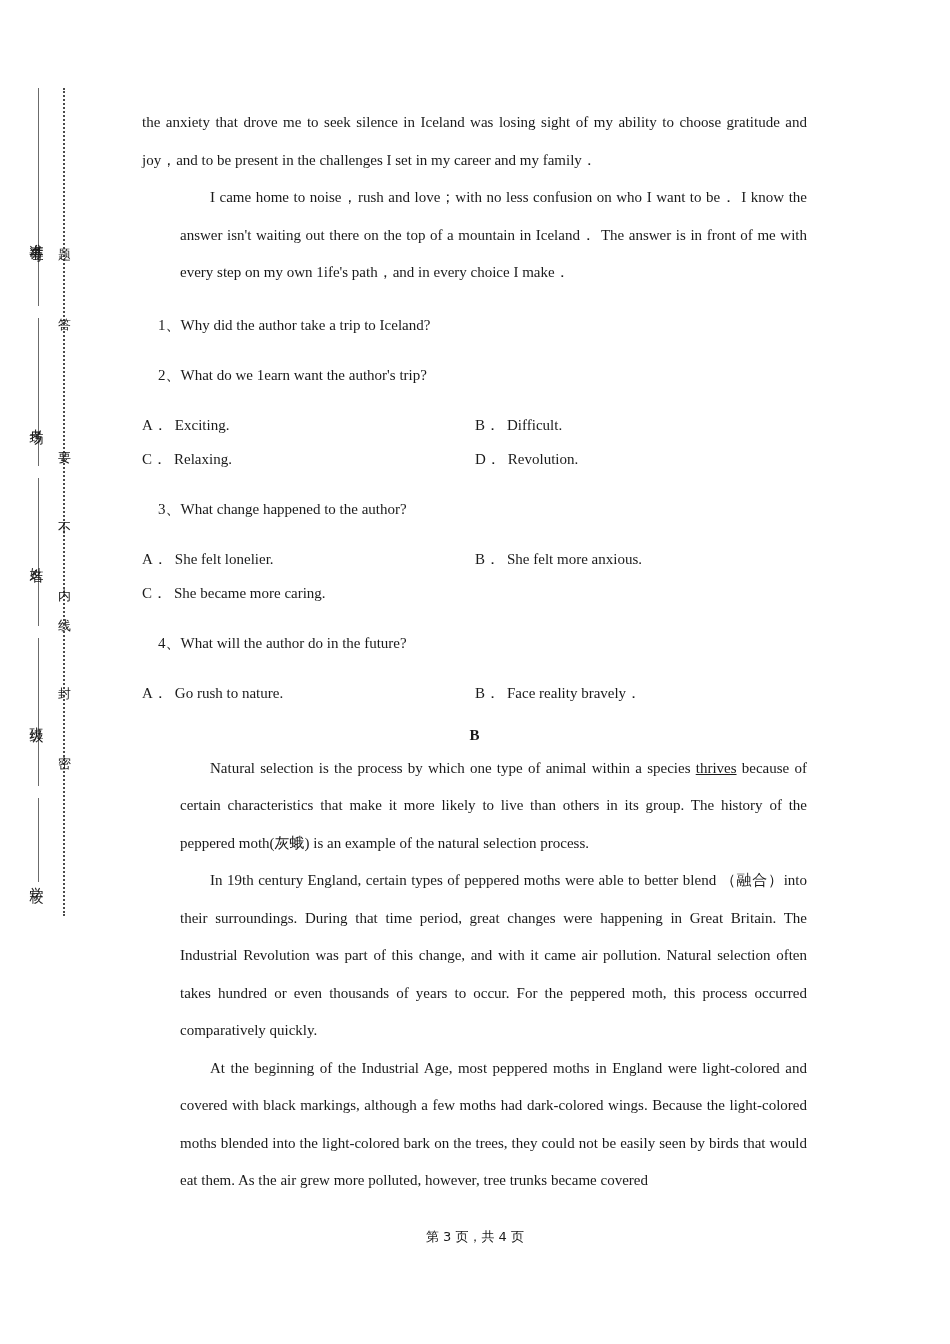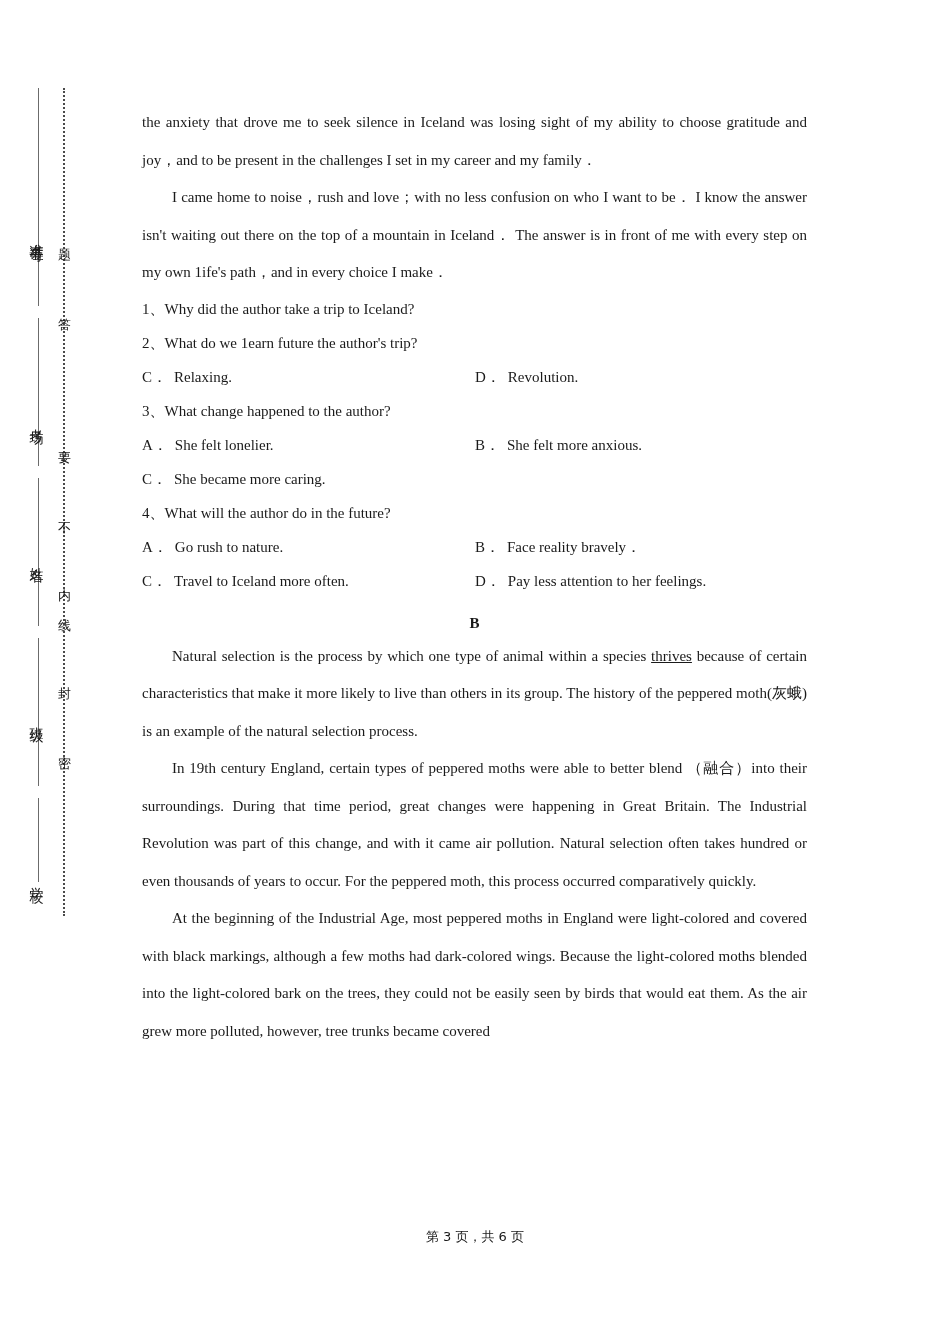--- a/index.html
+++ b/index.html
@@ -67,25 +67,26 @@
   }
   .para {
     font-size: 15px;
     line-height: 37.5px;
     text-align: justify;
     text-justify: inter-word;
     margin: 0;
   }
   .para.indent {
     text-indent: 2em;
+    margin-left: 38px;
   }
   .q-line {
     font-size: 15px;
     line-height: 34px;
-    margin: 0;
+    margin: 16px;
     white-space: nowrap;
   }
   .opt-row {
     display: flex;
     font-size: 15px;
     line-height: 34px;
   }
   .opt-cell {
     white-space: nowrap;
   }
@@ -150,22 +151,26 @@
 
     <p class="para">the anxiety that drove me to seek silence in Iceland was losing sight of my ability to choose gratitude and joy，and to be present in the challenges I set in my career and my family．</p>
 
     <p class="para indent">I came home to noise，rush and love；with no less confusion on who I want to be． I know the answer isn't waiting out there on the top of a mountain in Iceland． The answer is in front of me with every step on my own 1ife's path，and in every choice I make．</p>
 
     <p class="q-line">
       <span>1、</span><span>Why did the author take a trip to Iceland?</span>
     </p>
 
     <p class="q-line">
-      <span>2、</span><span>What do we 1earn future the author's trip?</span>
-    </p>
+      <span>2、</span><span>What do we 1earn want the author's trip?</span>
+    </p>
+    <div class="opt-row">
+      <div class="opt-cell left"><span class="opt-letter">A．</span><span>Exciting.</span></div>
+      <div class="opt-cell right"><span class="opt-letter">B．</span><span>Difficult.</span></div>
+    </div>
     <div class="opt-row">
       <div class="opt-cell left"><span class="opt-letter">C．</span><span>Relaxing.</span></div>
       <div class="opt-cell right"><span class="opt-letter">D．</span><span>Revolution.</span></div>
     </div>
 
     <p class="q-line">
       <span>3、</span><span>What change happened to the author?</span>
     </p>
     <div class="opt-row">
       <div class="opt-cell left"><span class="opt-letter">A．</span><span>She felt lonelier.</span></div>
@@ -175,30 +180,26 @@
       <div class="opt-cell left"><span class="opt-letter">C．</span><span>She became more caring.</span></div>
     </div>
 
     <p class="q-line">
       <span>4、</span><span>What will the author do in the future?</span>
     </p>
     <div class="opt-row">
       <div class="opt-cell left"><span class="opt-letter">A．</span><span>Go rush to nature.</span></div>
       <div class="opt-cell right"><span class="opt-letter">B．</span><span>Face reality bravely．</span></div>
     </div>
-    <div class="opt-row">
-      <div class="opt-cell left"><span class="opt-letter">C．</span><span>Travel to Iceland more often.</span></div>
-      <div class="opt-cell right"><span class="opt-letter">D．</span><span>Pay less attention to her feelings.</span></div>
-    </div>
 
     <p class="section-letter">B</p>
 
     <p class="para indent"><span>Natural selection is the process by which one type of animal within a species </span><u class="vocab">thrives</u><span> because of certain characteristics that make it more likely to live than others in its group. The history of the peppered moth(灰蛾) is an example of the natural selection process.</span></p>
 
     <p class="para indent">In 19th century England, certain types of peppered moths were able to better blend （融合）into their surroundings. During that time period, great changes were happening in Great Britain. The Industrial Revolution was part of this change, and with it came air pollution. Natural selection often takes hundred or even thousands of years to occur. For the peppered moth, this process occurred comparatively quickly.</p>
 
     <p class="para indent">At the beginning of the Industrial Age, most peppered moths in England were light-colored and covered with black markings, although a few moths had dark-colored wings. Because the light-colored moths blended into the light-colored bark on the trees, they could not be easily seen by birds that would eat them. As the air grew more polluted, however, tree trunks became covered</p>
 
   </div>
 
-  <div id="footer">第 3 页，共 6 页</div>
+  <div id="footer">第 3 页，共 4 页</div>
 
 </div>
 
 </body></html>

